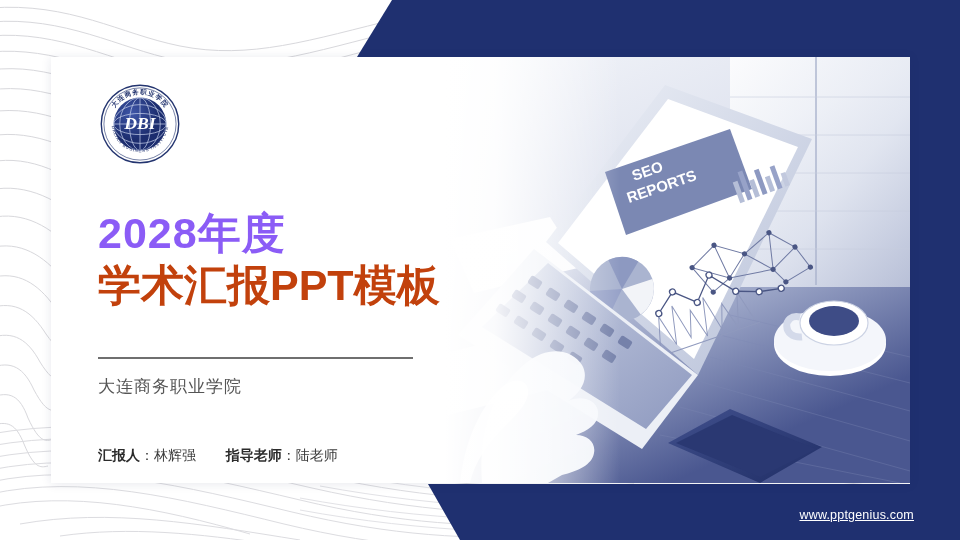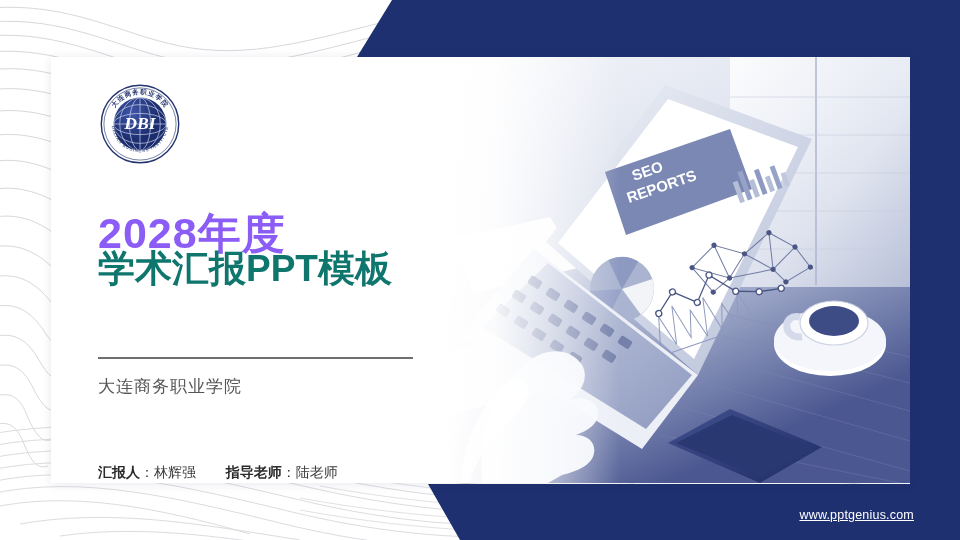--- a/index.html
+++ b/index.html
@@ -29,28 +29,28 @@
 
   
   .text-col{position:absolute;left:45px;top:0;width:400px;height:426px;z-index:3;}
 
   .logo{position:absolute;left:0px;top:23px;width:88px;height:88px;}
   .logo svg{display:block;width:88px;height:88px;}
 
   .year{position:absolute;left:2px;top:155px;
         font-size:43px;font-weight:bold;color:#8b5cf6;letter-spacing:1px;
         line-height:1;white-space:nowrap;}
-  .maintitle{position:absolute;left:2px;top:193px;
-        font-size:37px;font-weight:bold;color:#0f766e;letter-spacing:0px;
+  .maintitle{position:absolute;left:2px;top:207px;
+        font-size:43px;font-weight:bold;color:#c2410c;letter-spacing:0px;
         line-height:1;white-space:nowrap;}
   .divider{position:absolute;left:2px;top:300px;width:315px;height:2px;background:#6f6f6f;}
   .school{position:absolute;left:2px;top:318px;
         font-size:17px;color:#555555;letter-spacing:1px;white-space:nowrap;}
 
-  .presenter{position:absolute;left:2px;top:390px;font-size:14px;color:#2b2b2b;white-space:nowrap;margin-top:17px;}
+  .presenter{position:absolute;left:2px;top:390px;font-size:14px;color:#2b2b2b;white-space:nowrap;}
   .presenter .lbl{font-weight:bold;}
   .presenter .val{font-weight:normal;color:#3a3a3a;}
   .presenter .gap{display:inline-block;width:22px;}
 
   
   .site{position:absolute;right:46px;bottom:18px;z-index:4;
         color:#ffffff;font-size:12.5px;letter-spacing:.2px;text-decoration:underline;}
 </style>
 </head>
 <body>

